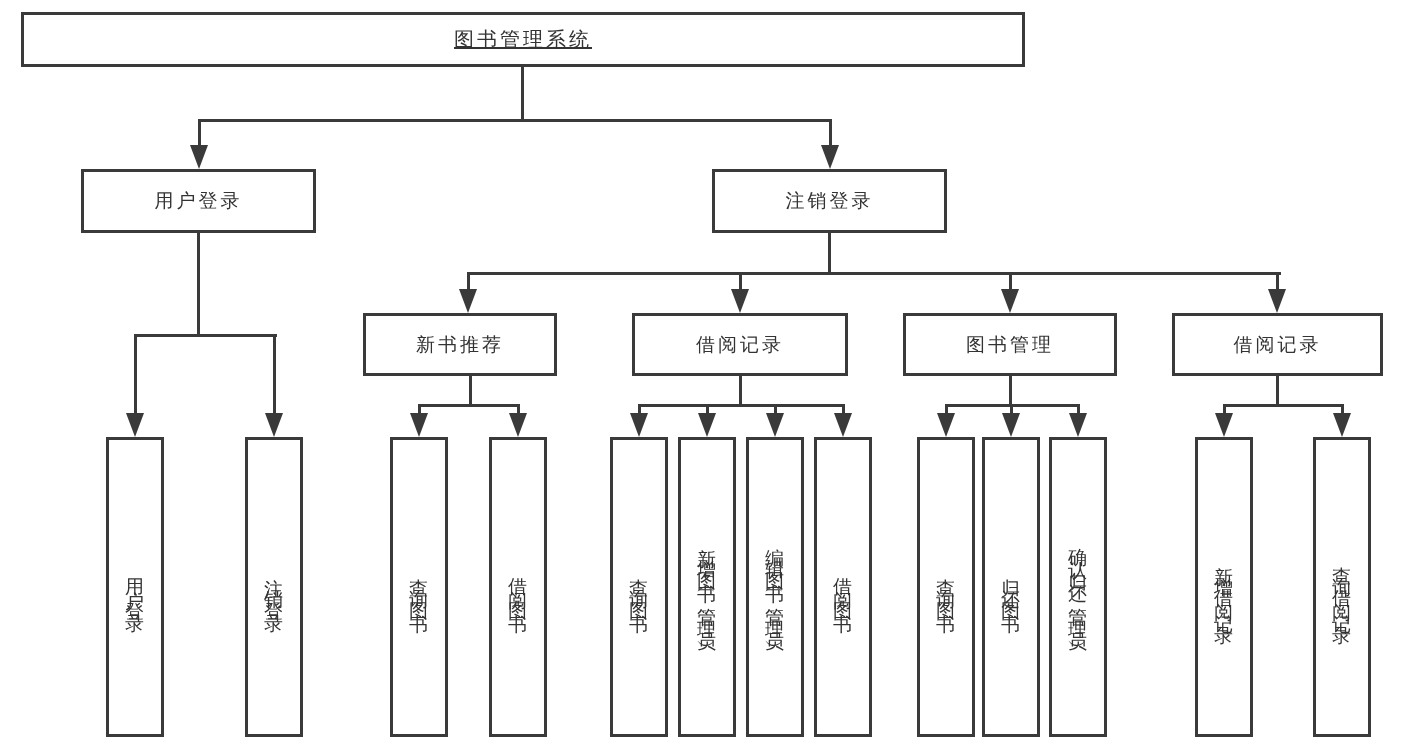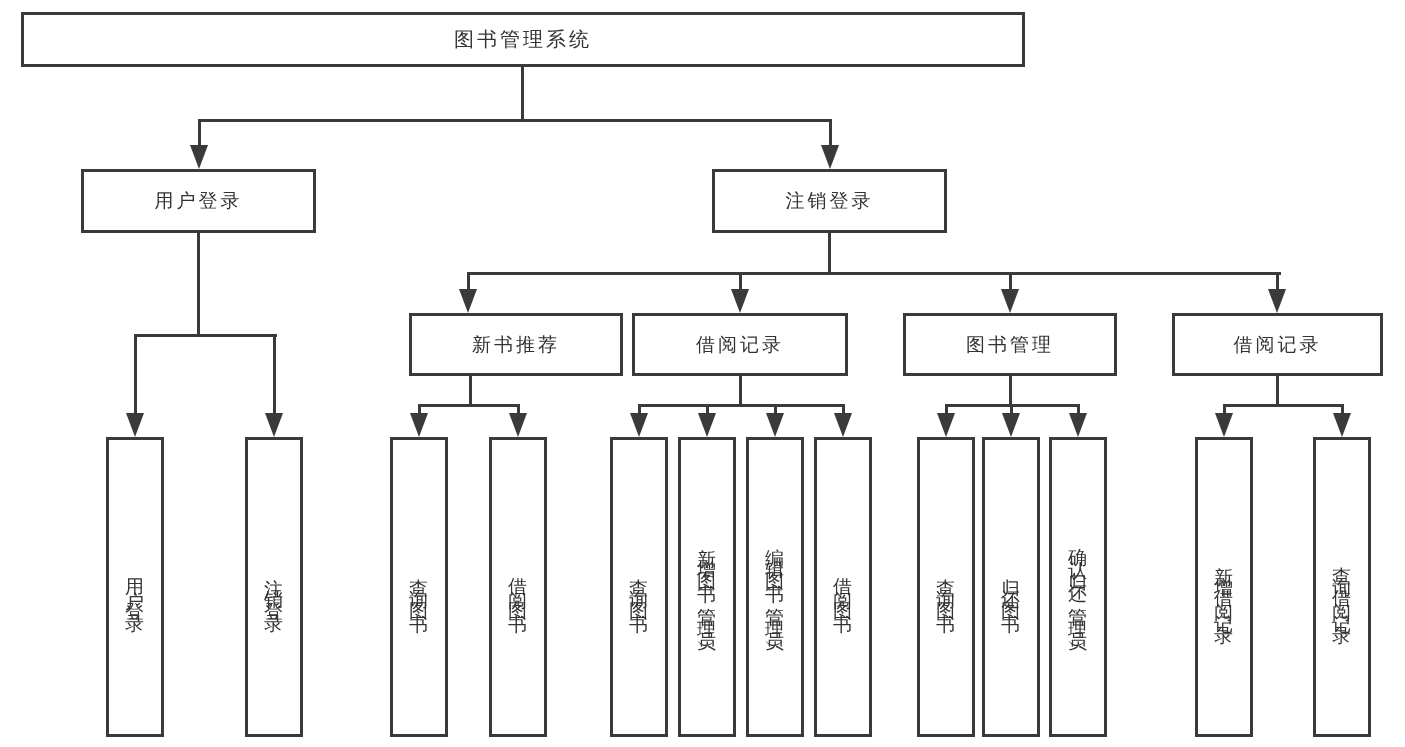--- a/index.html
+++ b/index.html
@@ -24,21 +24,21 @@
     position: absolute;
     border: 3px solid var(--line);
     background: #ffffff;
     color: var(--text);
     display: flex;
     align-items: center;
     justify-content: center;
     text-align: center;
   }
   .hbox { font-size: 19px; letter-spacing: 3px; }
-  .root-box { font-size: 20px; letter-spacing: 3px; }
+  .root-box { font-size: 20px; letter-spacing: 3px; text-decoration: underline; }
   .vbox { font-size: 19px; }
   .vbox .vlabel {
     writing-mode: vertical-lr;
     text-orientation: mixed;
     letter-spacing: 12px;
     line-height: 1;
     max-height: 292px;
   }
 
   .line { position: absolute; background: var(--line); }
@@ -96,21 +96,21 @@
   <div class="line" style="left:467px; top:272px; width:814px; height:3px;"></div>
   <div class="line" style="left:467px; top:272px; width:3px; height:18px;"></div>
   <div class="arrow" style="left:459px; top:289px;"></div>
   <div class="line" style="left:739px; top:272px; width:3px; height:18px;"></div>
   <div class="arrow" style="left:731px; top:289px;"></div>
   <div class="line" style="left:1009px; top:272px; width:3px; height:18px;"></div>
   <div class="arrow" style="left:1001px; top:289px;"></div>
   <div class="line" style="left:1276px; top:272px; width:3px; height:18px;"></div>
   <div class="arrow" style="left:1268px; top:289px;"></div>
 
-  <div class="box hbox" style="left:363px; top:313px; width:214px; height:63px;margin-left:46px;">
+  <div class="box hbox" style="left:363px; top:313px; width:194px; height:63px;">
     <span>新书推荐</span>
   </div>
   <div class="box hbox" style="left:632px; top:313px; width:216px; height:63px;">
     <span>借阅记录</span>
   </div>
   <div class="box hbox" style="left:903px; top:313px; width:214px; height:63px;">
     <span>图书管理</span>
   </div>
   <div class="box hbox" style="left:1172px; top:313px; width:211px; height:63px;">
     <span>借阅记录</span>

